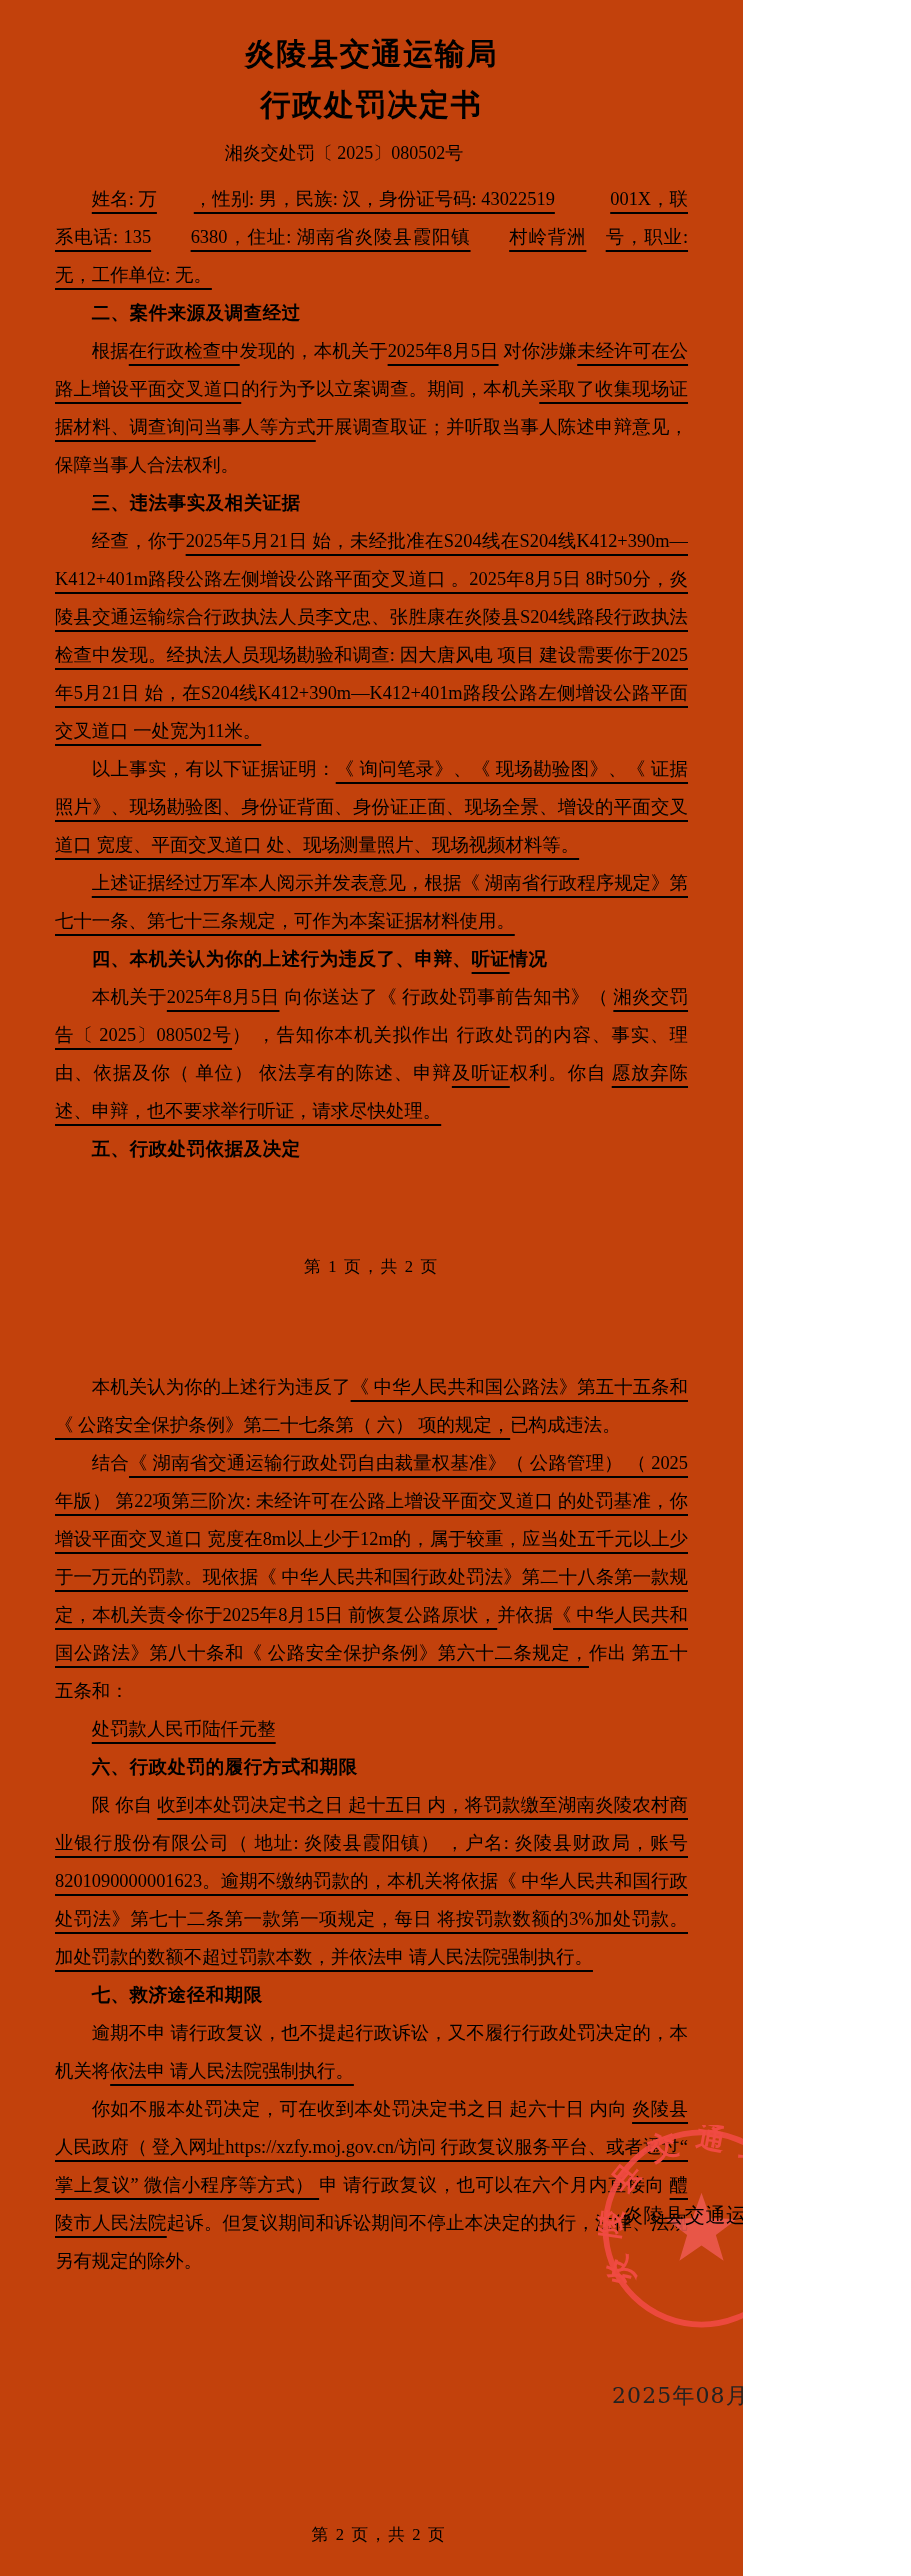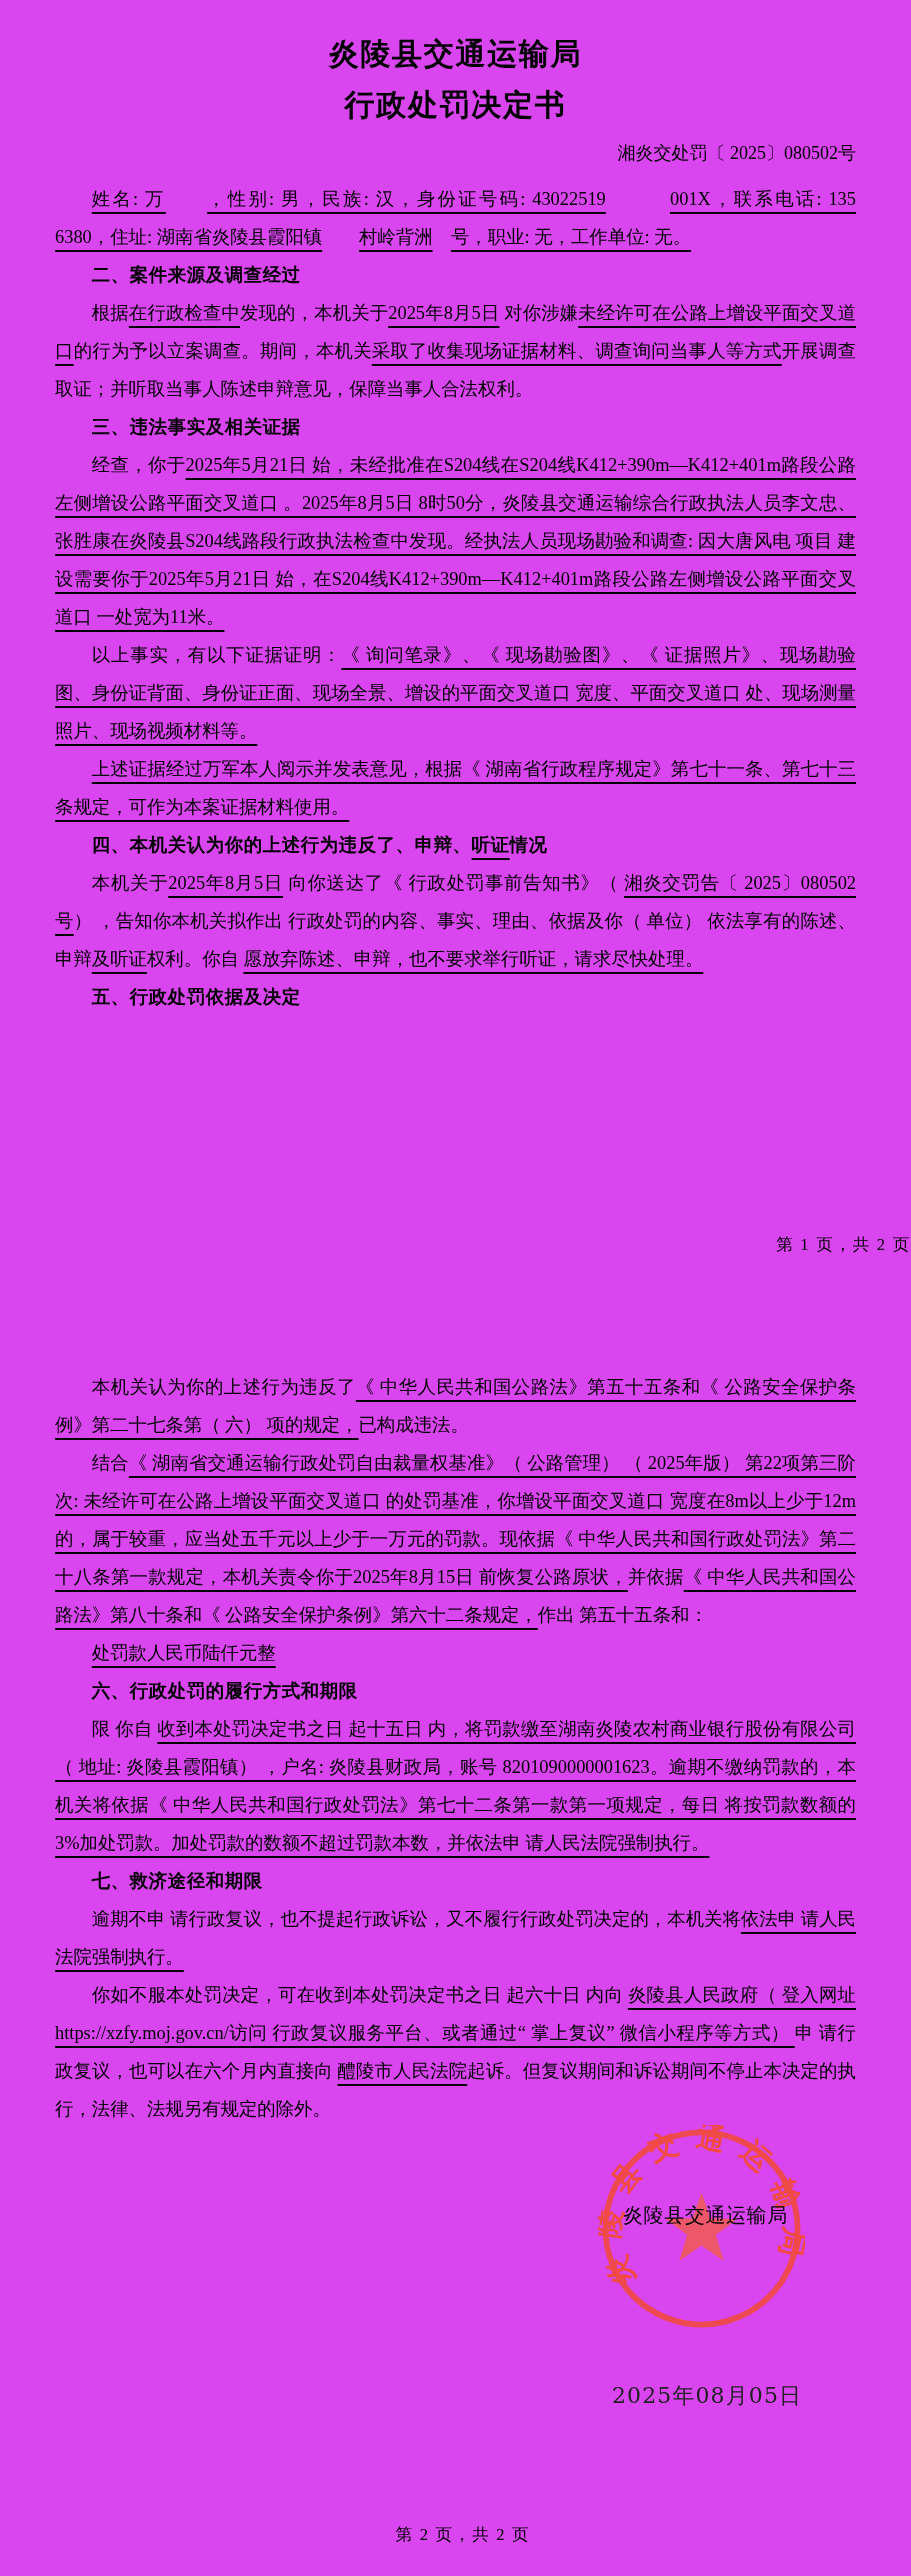--- a/index.html
+++ b/index.html
@@ -1,47 +1,47 @@
 <!DOCTYPE html>
 <html style="font-size:9.2px"><head>
 <meta charset="utf-8">
 <style>
   html,body{margin:0;padding:0;}
   body{
     width:911px;height:2576px;background:#ffffff;color:#000000;
     font-family:"Liberation Serif","DejaVu Serif",serif;
     position:relative;overflow:hidden;
   }
-  .page{position:relative;width:911px;height:1288px;overflow:hidden;background:#d946ef;}
+  .page{position:relative;width:743px;height:1288px;overflow:hidden;background:#c2410c;}
   .title{
     text-align:center;font-weight:bold;font-size:30px;line-height:51px;
     margin:0;letter-spacing:1.7px;font-family:"Liberation Serif","DejaVu Serif",serif;
   }
   .title.first{padding-top:27.6px;}
   .docno{
-    text-align:right;padding-right:55px;font-size:18px;line-height:23px;
+    text-align:center;padding-right:55px;font-size:18px;line-height:23px;
     margin-top:12.6px;margin-bottom:15px;
   }
   .content{padding:0 55px;font-size:18.4px;line-height:38px;text-align:justify;}
   .content.p2{padding-top:80px;}
   .content p{margin:0;text-indent:2em;}
   .content p.heading{
     font-family:"Liberation Sans","DejaVu Sans",sans-serif;
     font-weight:bold;letter-spacing:0.6px;
   }
   .content span.u{
     text-decoration:underline;
     text-decoration-thickness:1.7px;
     text-underline-offset:6.9px;
   }
   .pfooter{
     position:absolute;left:0;right:0;text-align:center;
     font-size:16.6px;letter-spacing:1.7px;
   }
-  .pfooter.f1{bottom:32px;text-align:right;}
+  .pfooter.f1{bottom:10px;}
   .pfooter.f2{bottom:30px;padding-left:15px;}
   .stamp{position:absolute;left:598px;top:837px;width:207px;height:207px;}
   .seal-overlay{
     position:absolute;left:623px;top:914px;width:230px;
     font-size:20px;letter-spacing:0.6px;color:#000;white-space:nowrap;
   }
   .decision-date{
     position:absolute;left:612px;top:1093px;width:241px;
     font-size:22px;letter-spacing:1.1px;color:#222;white-space:nowrap;
     font-family:"DejaVu Serif","Liberation Serif",serif;

